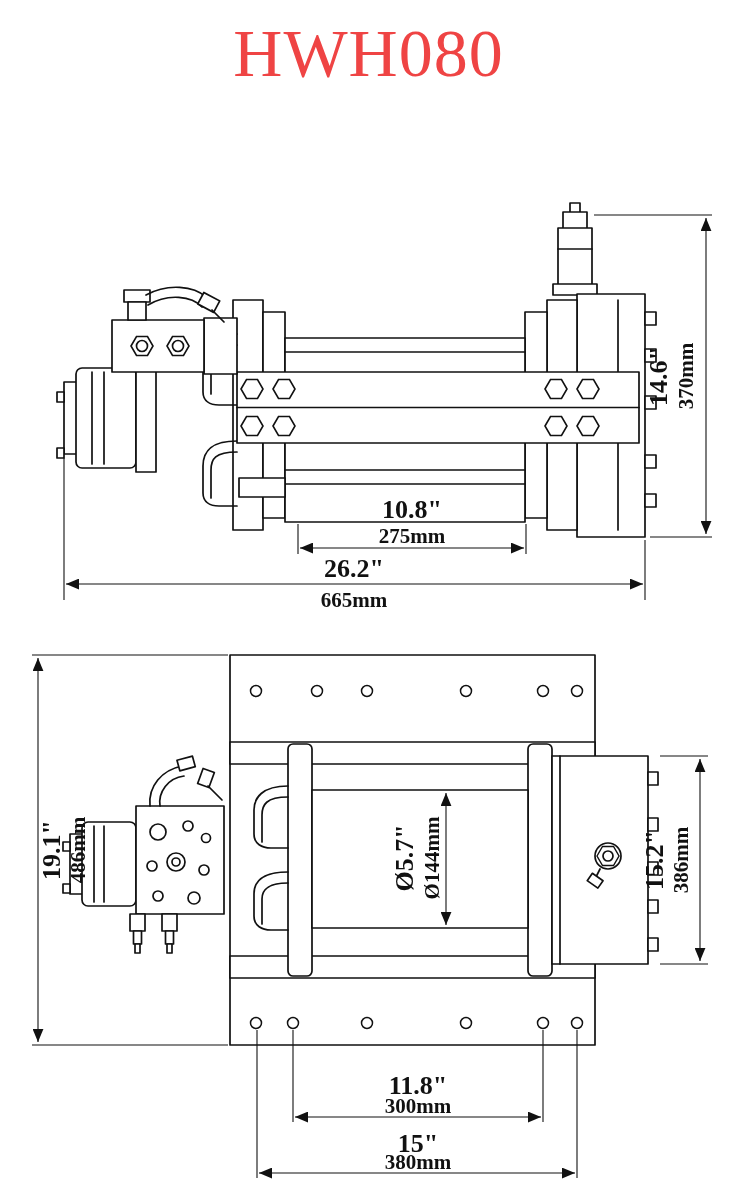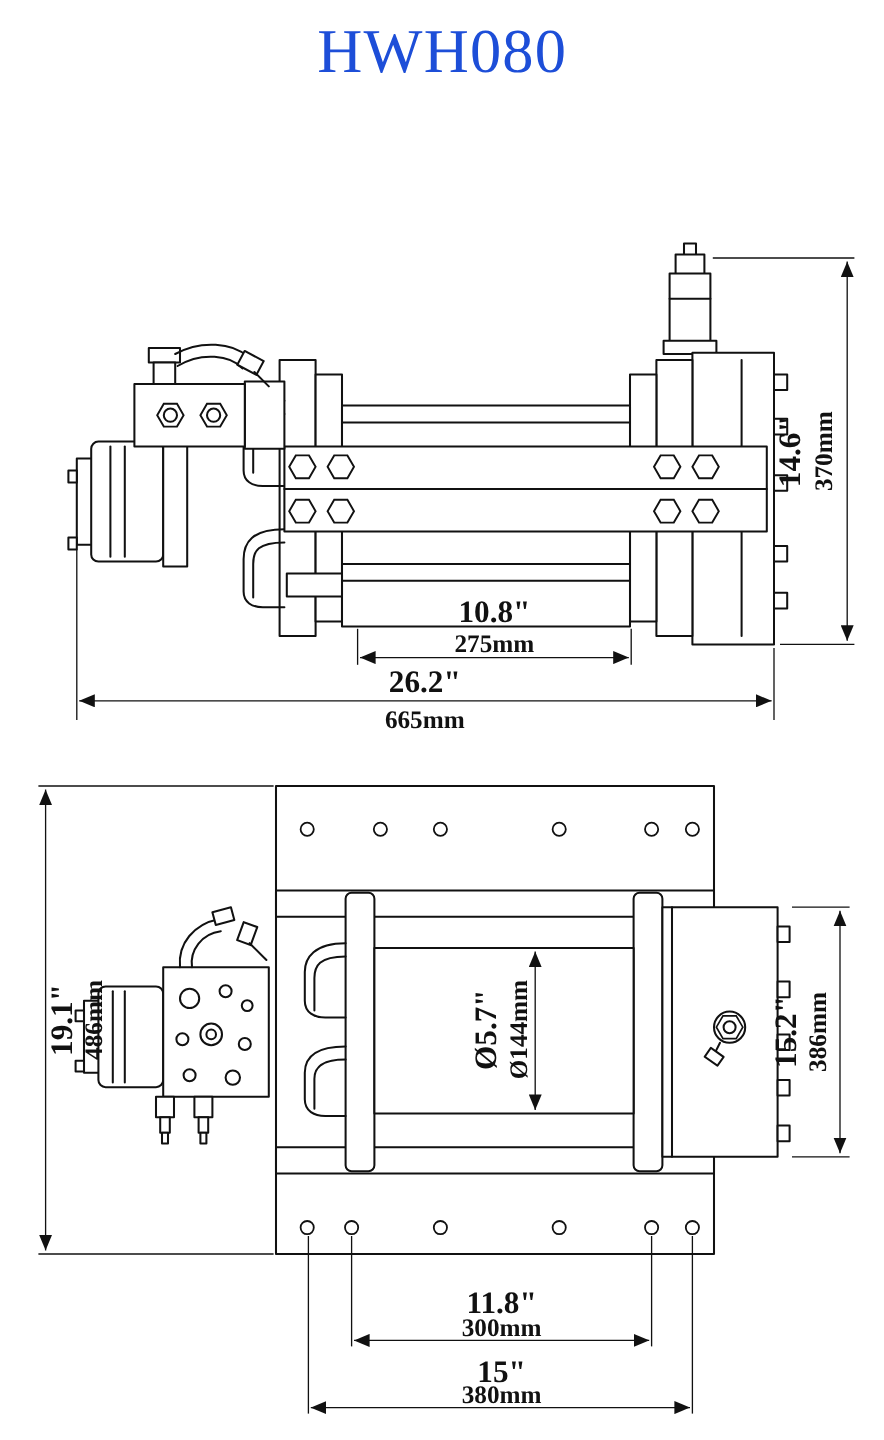--- a/index.html
+++ b/index.html
@@ -1,19 +1,19 @@
 <!DOCTYPE html>
 <html><head>
 <meta charset="utf-8">
 <style>
   html,body{margin:0;padding:0;background:#ffffff;}
   #page{position:relative;width:737px;height:1200px;background:#fff;overflow:hidden;}
   #title{position:absolute;top:14px;left:0;width:737px;text-align:center;
-         font-family:"Liberation Serif","DejaVu Serif",serif;font-size:52px;font-weight:400;
-         color:#1d4ed8;letter-spacing:1px;}
+         font-family:"Liberation Serif","DejaVu Serif",serif;font-size:68px;font-weight:400;
+         color:#ef4444;letter-spacing:1px;}
   svg{position:absolute;top:0;left:0;}
   svg text{font-family:"Liberation Serif","DejaVu Serif",serif;font-weight:bold;fill:#111;text-anchor:middle;}
   .in{font-size:26px;}
   .mm{font-size:21px;}
   .ln{stroke:#111;fill:none;stroke-width:1.7;stroke-linejoin:round;stroke-linecap:round;}
   .fw{stroke:#111;fill:#fff;stroke-width:1.7;stroke-linejoin:round;}
   .dim{stroke:#111;fill:none;stroke-width:1.1;}
 </style>
 </head>
 <body>

